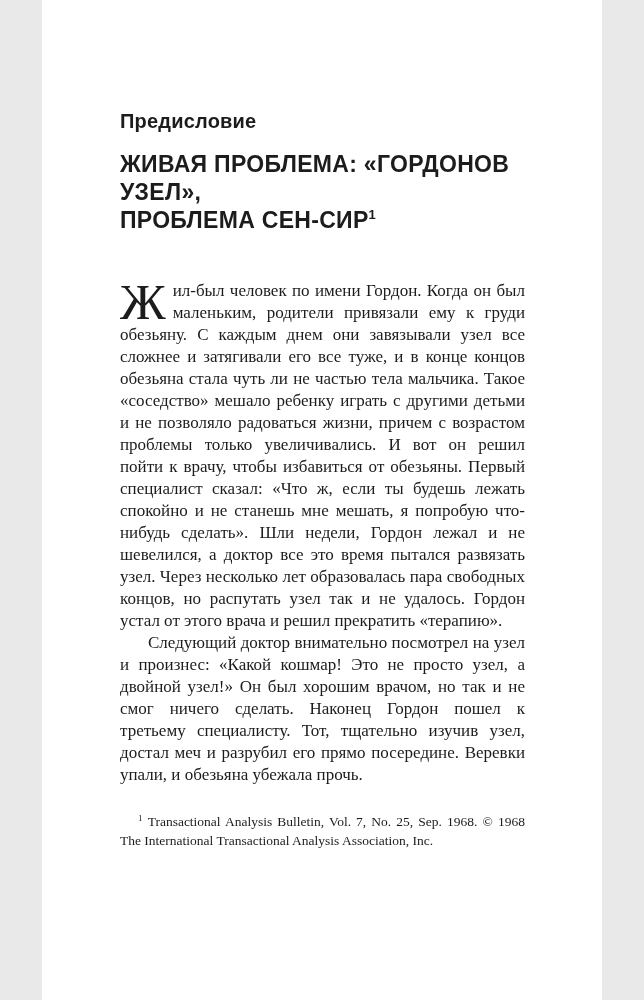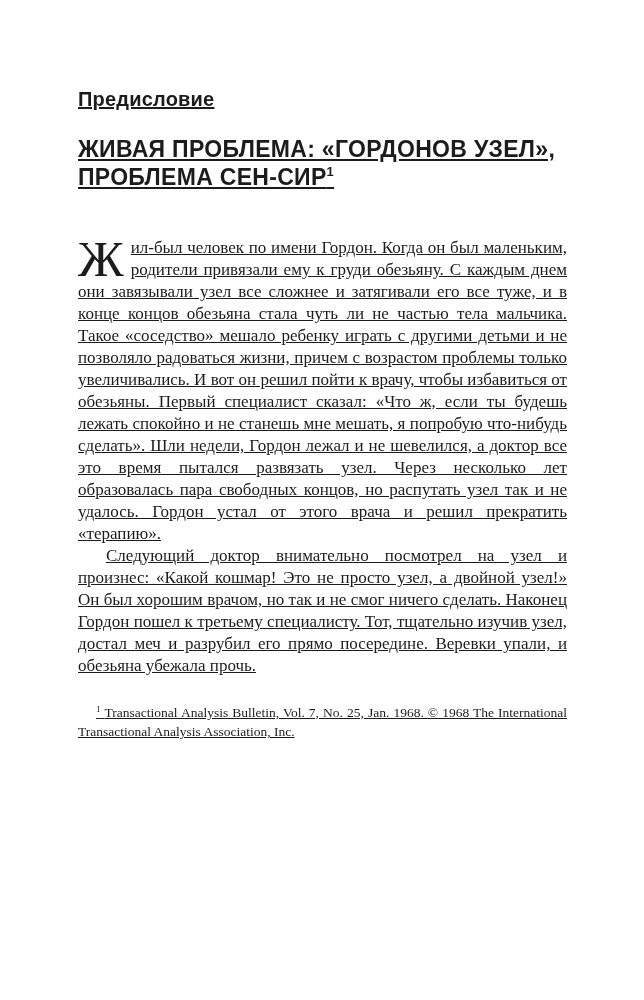--- a/index.html
+++ b/index.html
@@ -2,43 +2,42 @@
 <html lang="ru" style="--bg: #ffffff; --fg: #1c1c1c;"><head>
 <meta charset="utf-8">
 <style>
   :root{
     --bg:#ffffff;
     --fg:#1c1c1c;
   }
   *{margin:0;padding:0;box-sizing:border-box;}
   html,body{background:#e9e9e9;}
   .book-page{
-    width:644px;
+    width:560px;
     height:1000px;
     margin:0 auto;
     background:var(--bg);
     color:var(--fg);
     overflow:hidden;
-    padding:88px 77px 0 78px;
-    text-decoration:underline;
+    padding:110px 77px 0 78px;
   }
   .section-label{
     font-family:"Liberation Sans",sans-serif;
     font-size:20px;
     font-weight:600;
     letter-spacing:0.2px;
     margin-bottom:10px;
   }
   .chapter-title{
     font-family:"Liberation Sans",sans-serif;
     font-size:23px;
     font-weight:700;
     line-height:28px;
     letter-spacing:0.3px;
-    margin-top:24px;
+    margin-top:17px;
   }
   .chapter-title sup{
     font-size:13px;
     font-weight:700;
     vertical-align:super;
     line-height:0;
   }
   .body-text{
     margin-top:46px;
     font-family:"Liberation Serif","DejaVu Serif",serif;
@@ -84,15 +83,15 @@
   </h1>
 
   <div class="body-text">
 
     <p class="para"><span class="dropcap">Ж</span><span>ил-был человек по имени Гордон. Когда он был маленьким, родители привязали ему к груди обезьяну. С каждым днем они завязывали узел все сложнее и затягивали его все туже, и в конце концов обезьяна стала чуть ли не частью тела мальчика. Такое «соседство» мешало ребенку играть с другими детьми и не позволяло радоваться жизни, причем с возрастом проблемы только увеличивались. И вот он решил пойти к врачу, чтобы избавиться от обезьяны. Первый специалист сказал: «Что ж, если ты будешь лежать спокойно и не станешь мне мешать, я попробую что-нибудь сделать». Шли недели, Гордон лежал и не шевелился, а доктор все это время пытался развязать узел. Через несколько лет образовалась пара свободных концов, но распутать узел так и не удалось. Гордон устал от этого врача и решил прекратить «терапию».</span></p>
 
     <p class="para para-indent"><span>Следующий доктор внимательно посмотрел на узел и произнес: «Какой кошмар! Это не просто узел, а двойной узел!» Он был хорошим врачом, но так и не смог ничего сделать. Наконец Гордон пошел к третьему специалисту. Тот, тщательно изучив узел, достал меч и разрубил его прямо посередине. Веревки упали, и обезьяна убежала прочь.</span></p>
 
   </div>
 
-  <p class="footnote"><sup>1</sup>&nbsp;<span>Transactional Analysis Bulletin, Vol. 7, No. 25, Jan. 1968. © 1968 The International Transactional Analysis Association, Inc.</span></p>
+  <p class="footnote"><sup>1</sup>&nbsp;<span>Transactional Analysis Bulletin, Vol. 7, No. 25, Sep. 1968. © 1968 The International Transactional Analysis Association, Inc.</span></p>
 
 </div>
 
 </body></html>

